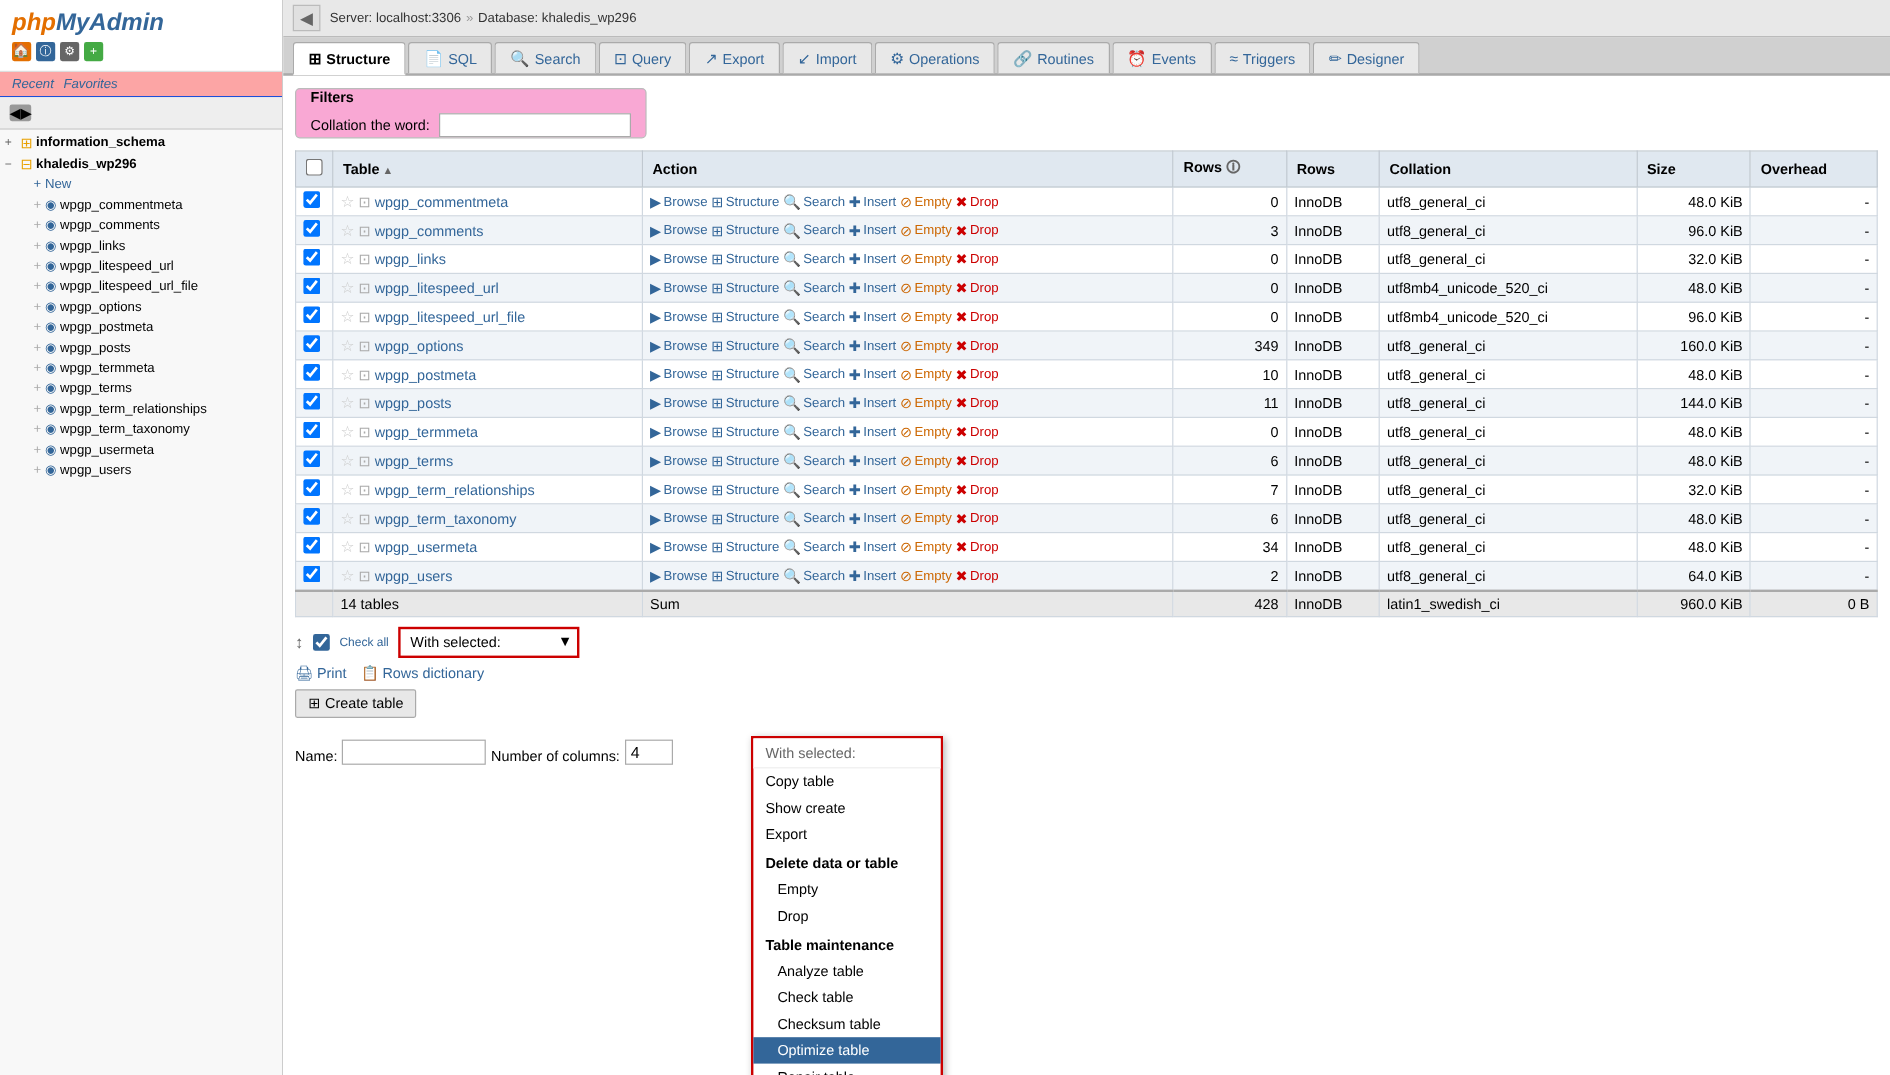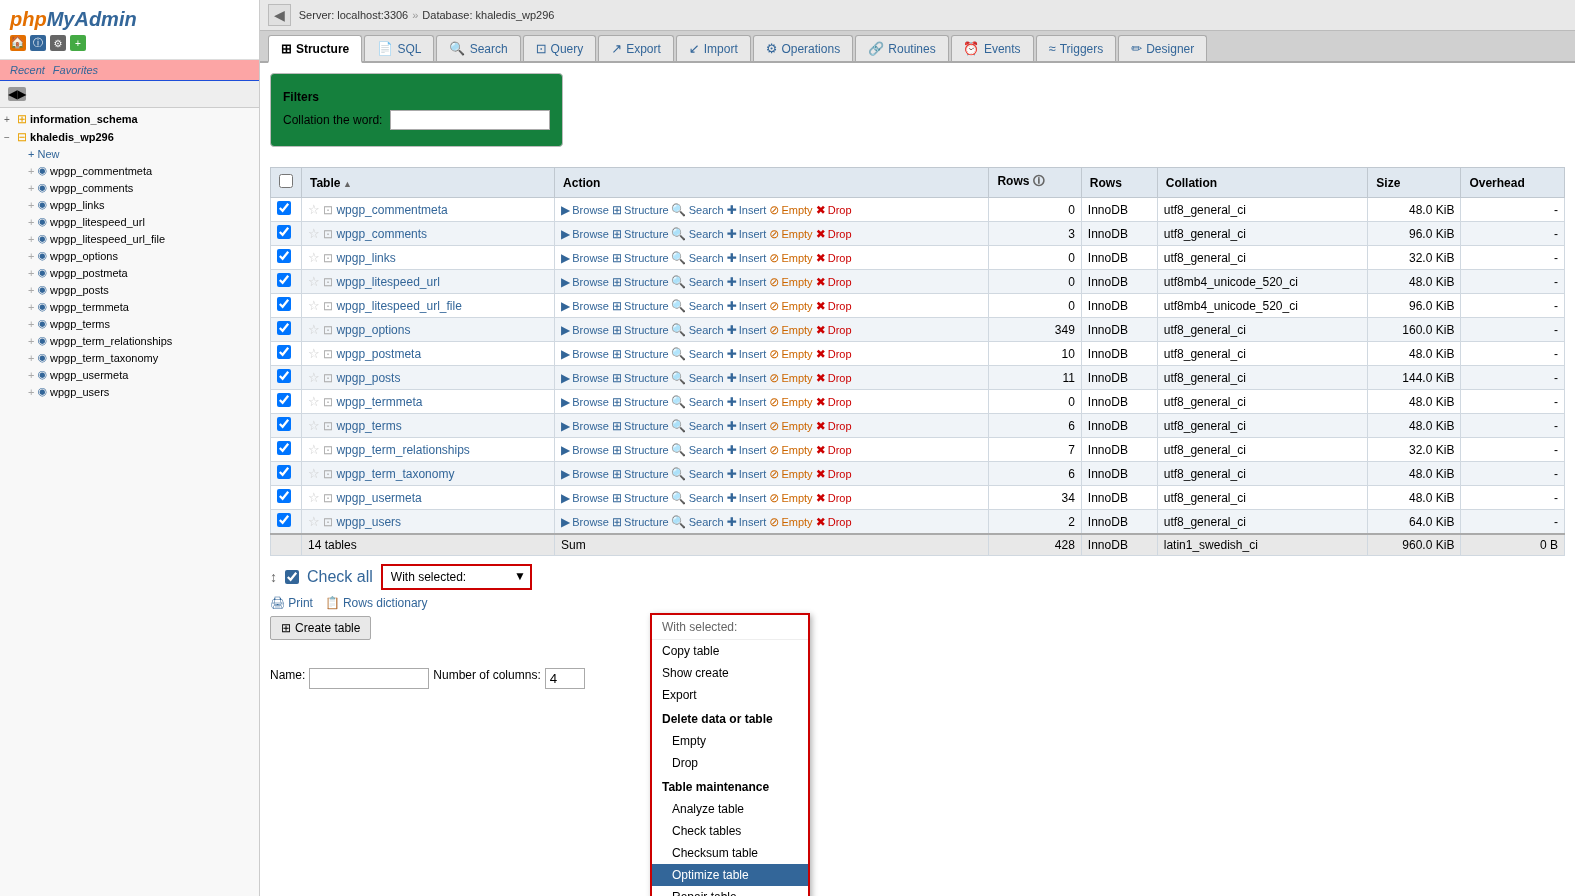--- a/index.html
+++ b/index.html
@@ -1,20 +1,20 @@
 <!DOCTYPE html>
 <html><head>
   <meta charset="utf-8">
   <style>
     * { box-sizing: border-box; margin: 0; padding: 0; }
     body { font-family: Arial, sans-serif; font-size: 12px; background: #f0f0f0; display: flex; height: 896px; overflow: hidden; }
 
     
     #sidebar {
-      width: 260px;
+      width: 236px;
       background: #f8f8f8;
       border-right: 1px solid #ccc;
       display: flex;
       flex-direction: column;
       overflow: hidden;
       flex-shrink: 0;
     }
     #logo-area {
       background: #fff;
       padding: 8px 10px;
@@ -90,24 +90,24 @@
       flex: 1;
       overflow-y: auto;
       padding: 10px;
       position: relative;
     }
 
     
     .filters-box {
       border: 1px solid #bbb;
       border-radius: 4px;
-      padding: 16px 12px;
-      margin-bottom: 20px;
+      padding: 0 12px;
+      margin-bottom: 10px;
       display: inline-block;
-      background: #15803d;
+      background: #f9a8d4;
     }
     .filters-title {
       font-weight: bold;
       font-size: 12px;
       margin-bottom: 6px;
     }
     .filter-row { display: flex; align-items: center; gap: 8px; font-size: 12px; }
     .filter-row input { border: 1px solid #aaa; padding: 2px 4px; width: 160px; font-size: 12px; }
 
     
@@ -143,42 +143,42 @@
 
     
     .bottom-controls {
       margin-top: 8px;
       display: flex;
       flex-direction: column;
       gap: 6px;
     }
     .bottom-row1 { display: flex; align-items: center; gap: 8px; }
     .check-all-cb { width: 14px; height: 14px; cursor: pointer; accent-color: #336699; }
-    .check-all-label { font-size: 16px; cursor: pointer; color: #336699; }
+    .check-all-label { font-size: 10px; cursor: pointer; color: #336699; }
     .select-dropdown {
       position: relative;
       display: inline-block;
     }
     .select-dropdown select {
       padding: 4px 24px 4px 8px;
       font-size: 12px;
       border: 2px solid #cc0000;
       background: #fff;
       cursor: pointer;
       appearance: none;
       min-width: 140px;
     }
     .bottom-row2 { display: flex; gap: 12px; align-items: center; font-size: 12px; color: #336699; cursor: pointer; }
     .print-btn, .dict-btn { display: flex; align-items: center; gap: 3px; }
     .create-table-btn {
       display: inline-flex; align-items: center; gap: 4px;
       padding: 4px 10px; background: #e8e8e8; border: 1px solid #aaa;
       cursor: pointer; font-size: 12px; color: #000; border-radius: 2px;
     }
-    .name-row { display: flex; align-items: flex-start; gap: 4px; font-size: 12px; margin-top: 22px; }
+    .name-row { display: flex; align-items: flex-end; gap: 4px; font-size: 12px; margin-top: 12px; }
     .name-input { border: 1px solid #aaa; padding: 2px 4px; width: 120px; }
     .cols-input { border: 1px solid #aaa; padding: 2px 4px; width: 40px; }
 
     
     #dropdown-overlay {
       position: absolute;
       top: 550px;
       left: 390px;
       background: #fff;
       border: 2px solid #cc0000;
@@ -761,19 +761,19 @@
     <div id="dropdown-overlay">
     <div class="dropdown-header">With selected:</div>
         <div class="dropdown-item">Copy table</div>
         <div class="dropdown-item">Show create</div>
         <div class="dropdown-item">Export</div>
         <div class="dropdown-item section-header">Delete data or table</div>
         <div class="dropdown-item indented">Empty</div>
         <div class="dropdown-item indented">Drop</div>
         <div class="dropdown-item section-header">Table maintenance</div>
         <div class="dropdown-item indented">Analyze table</div>
-        <div class="dropdown-item indented">Check tables</div>
+        <div class="dropdown-item indented">Check table</div>
         <div class="dropdown-item indented">Checksum table</div>
         <div class="dropdown-item indented highlighted">Optimize table</div>
         <div class="dropdown-item indented">Repair table</div>
       </div>
   </div>
 </div>
 
 </body></html>

